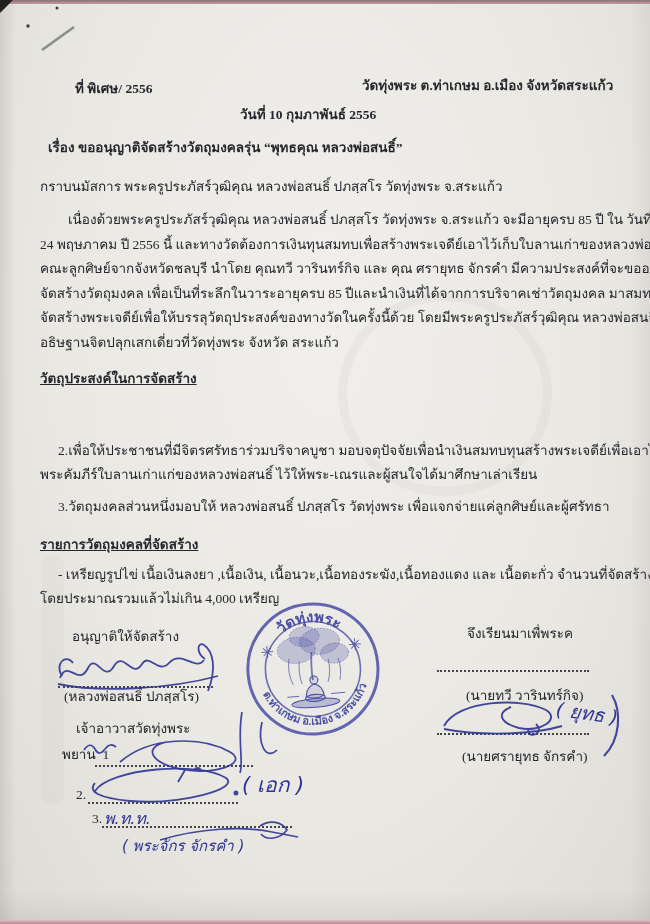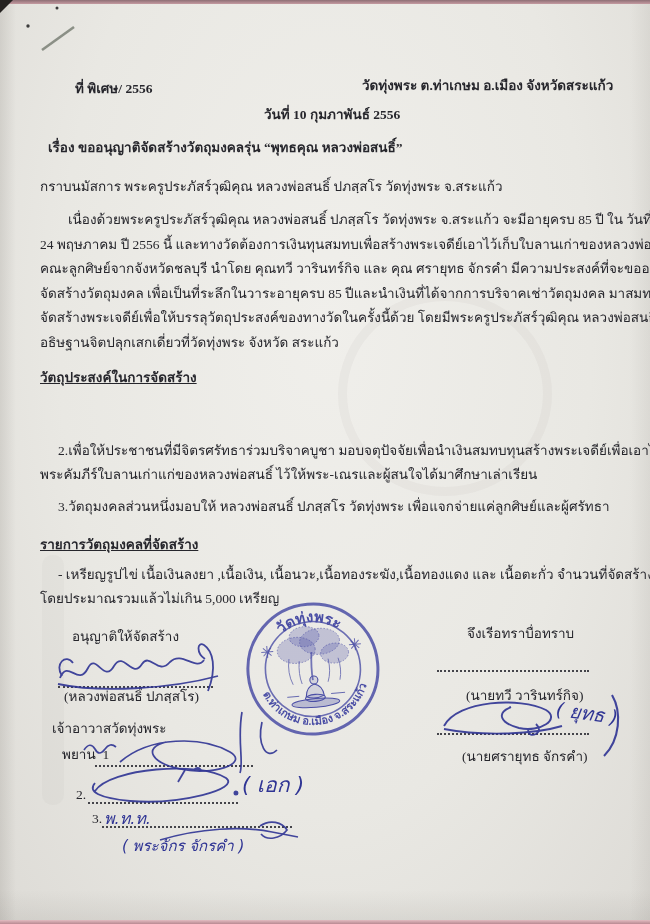--- a/index.html
+++ b/index.html
@@ -41,61 +41,61 @@
 
   <div class="vignette"></div>
   <div class="ghost-ring"></div>
   <div class="ghost-smudge"></div>
   <div class="edge-top"></div>
   <div class="edge-bottom"></div>
   <div class="corner-tl"></div>
 
   <div class="abs t b" style="left:75px;top:82px;font-family:Liberation Serif, serif;">ที่ พิเศษ/ 2556</div>
   <div class="abs t b" style="left:362px;top:79px;">วัดทุ่งพระ  ต.ท่าเกษม อ.เมือง  จังหวัดสระแก้ว</div>
-  <div class="abs t b" style="left:264px;top:108px;">วันที่ 10 กุมภาพันธ์ 2556</div>
+  <div class="abs t b" style="left:240px;top:108px;">วันที่ 10 กุมภาพันธ์ 2556</div>
   <div class="abs t b" style="left:48px;top:141px;text-align:center;">เรื่อง ขออนุญาติจัดสร้างวัตถุมงคลรุ่น “พุทธคุณ  หลวงพ่อสนธิ์”</div>
   <div class="abs t" style="left:40px;top:180px;">กราบนมัสการ พระครูประภัสร์วุฒิคุณ หลวงพ่อสนธิ์ ปภสฺสโร วัดทุ่งพระ จ.สระแก้ว</div>
 
   <div class="abs t" style="left:68px;top:213px;">เนื่องด้วยพระครูประภัสร์วุฒิคุณ หลวงพ่อสนธิ์ ปภสฺสโร วัดทุ่งพระ จ.สระแก้ว จะมีอายุครบ  85 ปี ใน  วันที่</div>
   <div class="abs t" style="left:40px;top:238px;">24 พฤษภาคม ปี 2556 นี้ และทางวัดต้องการเงินทุนสมทบเพื่อสร้างพระเจดีย์เอาไว้เก็บใบลานเก่าของหลวงพ่อสนธิ์ ดังนั้น</div>
   <div class="abs t" style="left:40px;top:262px;">คณะลูกศิษย์จากจังหวัดชลบุรี นำโดย คุณทวี วารินทร์กิจ และ คุณ ศรายุทธ  จักรคำ   มีความประสงค์ที่จะขออนุญาติ</div>
   <div class="abs t" style="left:40px;top:287px;">จัดสร้างวัตถุมงคล เพื่อเป็นที่ระลึกในวาระอายุครบ 85 ปีและนำเงินที่ได้จากการบริจาคเช่าวัตถุมงคล มาสมทบทุนในการ</div>
   <div class="abs t" style="left:40px;top:311px;">จัดสร้างพระเจดีย์เพื่อให้บรรลุวัตถุประสงค์ของทางวัดในครั้งนี้ด้วย โดยมีพระครูประภัสร์วุฒิคุณ หลวงพ่อสนธิ์ ปภสฺสโร</div>
   <div class="abs t" style="left:40px;top:336px;">อธิษฐานจิตปลุกเสกเดี่ยวที่วัดทุ่งพระ  จังหวัด สระแก้ว</div>
 
-  <div class="abs t b u" style="left:40px;top:372px;font-family:Liberation Mono, monospace;">วัตถุประสงค์ในการจัดสร้าง</div>
+  <div class="abs t b u" style="left:40px;top:372px;">วัตถุประสงค์ในการจัดสร้าง</div>
   <div class="abs t" style="left:58px;top:444px;">2.เพื่อให้ประชาชนที่มีจิตรศรัทธาร่วมบริจาคบูชา มอบจตุปัจจัยเพื่อนำเงินสมทบทุนสร้างพระเจดีย์เพื่อเอาไว้เก็บรักษา</div>
   <div class="abs t" style="left:40px;top:468px;">พระคัมภีร์ใบลานเก่าแก่ของหลวงพ่อสนธิ์ ไว้ให้พระ-เณรและผู้สนใจได้มาศึกษาเล่าเรียน</div>
   <div class="abs t" style="left:58px;top:500px;">3.วัตถุมงคลส่วนหนึ่งมอบให้ หลวงพ่อสนธิ์ ปภสฺสโร วัดทุ่งพระ เพื่อแจกจ่ายแค่ลูกศิษย์และผู้ศรัทธา</div>
 
   <div class="abs t b u" style="left:40px;top:538px;">รายการวัตถุมงคลที่จัดสร้าง</div>
   <div class="abs t" style="left:58px;top:568px;">- เหรียญรูปไข่ เนื้อเงินลงยา ,เนื้อเงิน, เนื้อนวะ,เนื้อทองระฆัง,เนื้อทองแดง และ เนื้อตะกั่ว จำนวนที่จัดสร้าง</div>
-  <div class="abs t" style="left:40px;top:592px;">โดยประมาณรวมแล้วไม่เกิน 5,000 เหรียญ</div>
+  <div class="abs t" style="left:40px;top:592px;">โดยประมาณรวมแล้วไม่เกิน 4,000 เหรียญ</div>
 
   <div class="abs t" style="left:72px;top:630px;">อนุญาติให้จัดสร้าง</div>
   <div class="dots" style="left:58px;top:686px;width:155px;"></div>
   <div class="abs t" style="left:64px;top:690px;">(หลวงพ่อสนธิ์ ปภสฺสโร)</div>
-  <div class="abs t" style="left:52px;top:722px;">เจ้าอาวาสวัดทุ่งพระ</div>
+  <div class="abs t" style="left:76px;top:722px;">เจ้าอาวาสวัดทุ่งพระ</div>
 
   <div class="abs t" style="left:62px;top:748px;">
     <span>พยาน</span>&nbsp;
     <span>1</span>
   </div>
   <div class="dots" style="left:95px;top:765px;width:158px;"></div>
 
   <div class="abs t" style="left:76px;top:788px;">2.</div>
   <div class="dots" style="left:88px;top:802px;width:150px;"></div>
   <div class="abs hand" style="left:242px;top:768px;font-size:21px;">( เอก )</div>
 
   <div class="abs t" style="left:92px;top:812px;">3.</div>
   <div class="abs hand" style="left:104px;top:806px;font-size:16px;">พ.ท.ท.</div>
   <div class="dots" style="left:102px;top:826px;width:190px;"></div>
   <div class="abs hand" style="left:122px;top:834px;font-size:15px;">( พระจักร จักรคำ )</div>
 
-  <div class="abs t" style="left:467px;top:627px;">จึงเรีอทราบื่อทราบ</div>
+  <div class="abs t" style="left:467px;top:627px;">จึงเรียนมาเพื่พระค</div>
   <div class="dots" style="left:437px;top:670px;width:152px;"></div>
   <div class="abs t" style="left:466px;top:689px;">(นายทวี วารินทร์กิจ)</div>
   <div class="abs hand" style="left:556px;top:698px;font-size:19px;transform:rotate(8deg);">( ยุทธ )</div>
   <div class="dots" style="left:437px;top:733px;width:152px;"></div>
   <div class="abs t" style="left:462px;top:750px;">(นายศรายุทธ  จักรคำ)</div>
 
   <svg id="stamp" width="140" height="152" viewBox="0 0 140 152">
     <g stroke="#3d41a0" fill="none">
       <circle cx="70" cy="75" r="65" stroke-width="3" opacity=".85"></circle>
       <circle cx="70" cy="75" r="47.5" stroke-width="1.6" opacity=".8"></circle>

